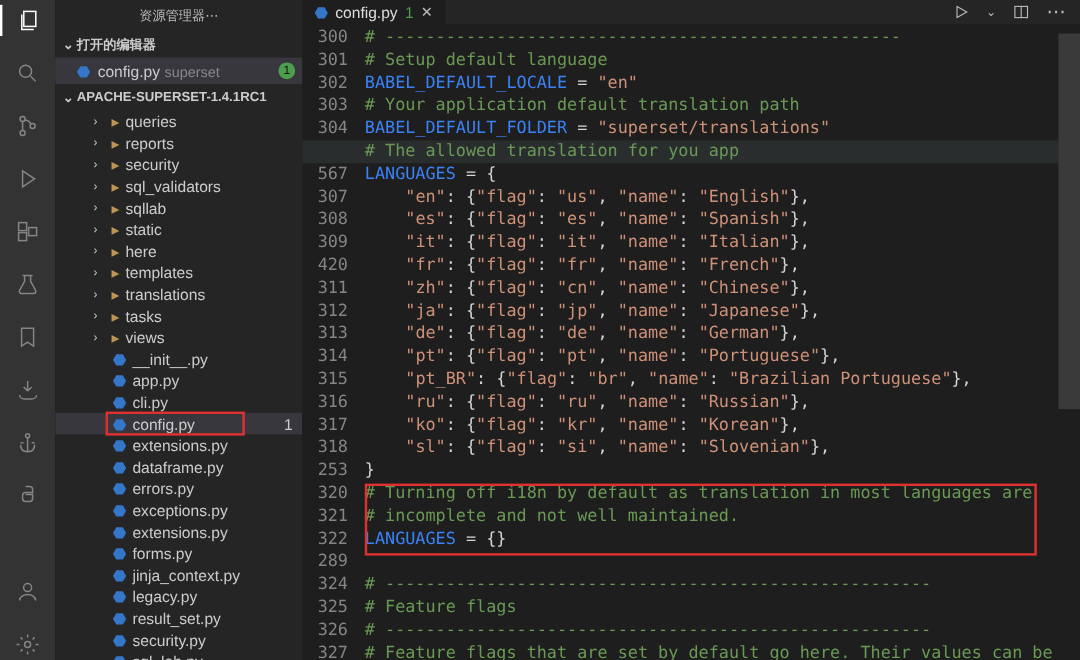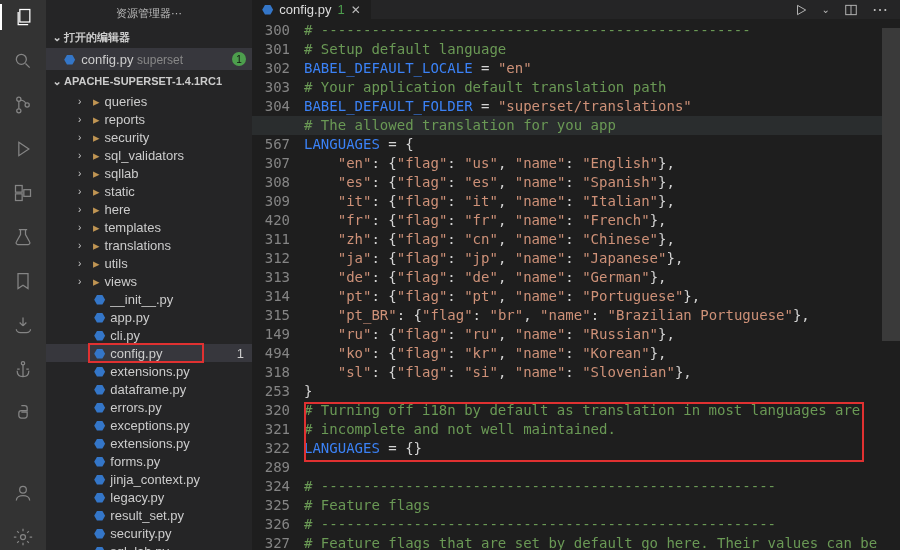--- a/index.html
+++ b/index.html
@@ -191,21 +191,21 @@
           <span>templates</span>
         </div>
         <div class="trow">
           <span class="arrow">›</span>
           <span class="fold">▸</span>
           <span>translations</span>
         </div>
         <div class="trow">
           <span class="arrow">›</span>
           <span class="fold">▸</span>
-          <span>utils</span>
+          <span>tasks</span>
         </div>
         <div class="trow">
           <span class="arrow">›</span>
           <span class="fold">▸</span>
           <span>views</span>
         </div>
         <div class="trow file">
           <span class="ico-py">⬣</span>
           <span>__init__.py</span>
         </div>
@@ -306,22 +306,22 @@
           <div>567</div>
           <div>307</div>
           <div>308</div>
           <div>309</div>
           <div>420</div>
           <div>311</div>
           <div>312</div>
           <div>313</div>
           <div>314</div>
           <div>315</div>
-          <div>149</div>
-          <div>494</div>
+          <div>316</div>
+          <div>317</div>
           <div>318</div>
           <div>253</div>
           <div>320</div>
           <div>321</div>
           <div>322</div>
           <div>289</div>
           <div>324</div>
           <div>325</div>
           <div>326</div>
           <div>327</div>

